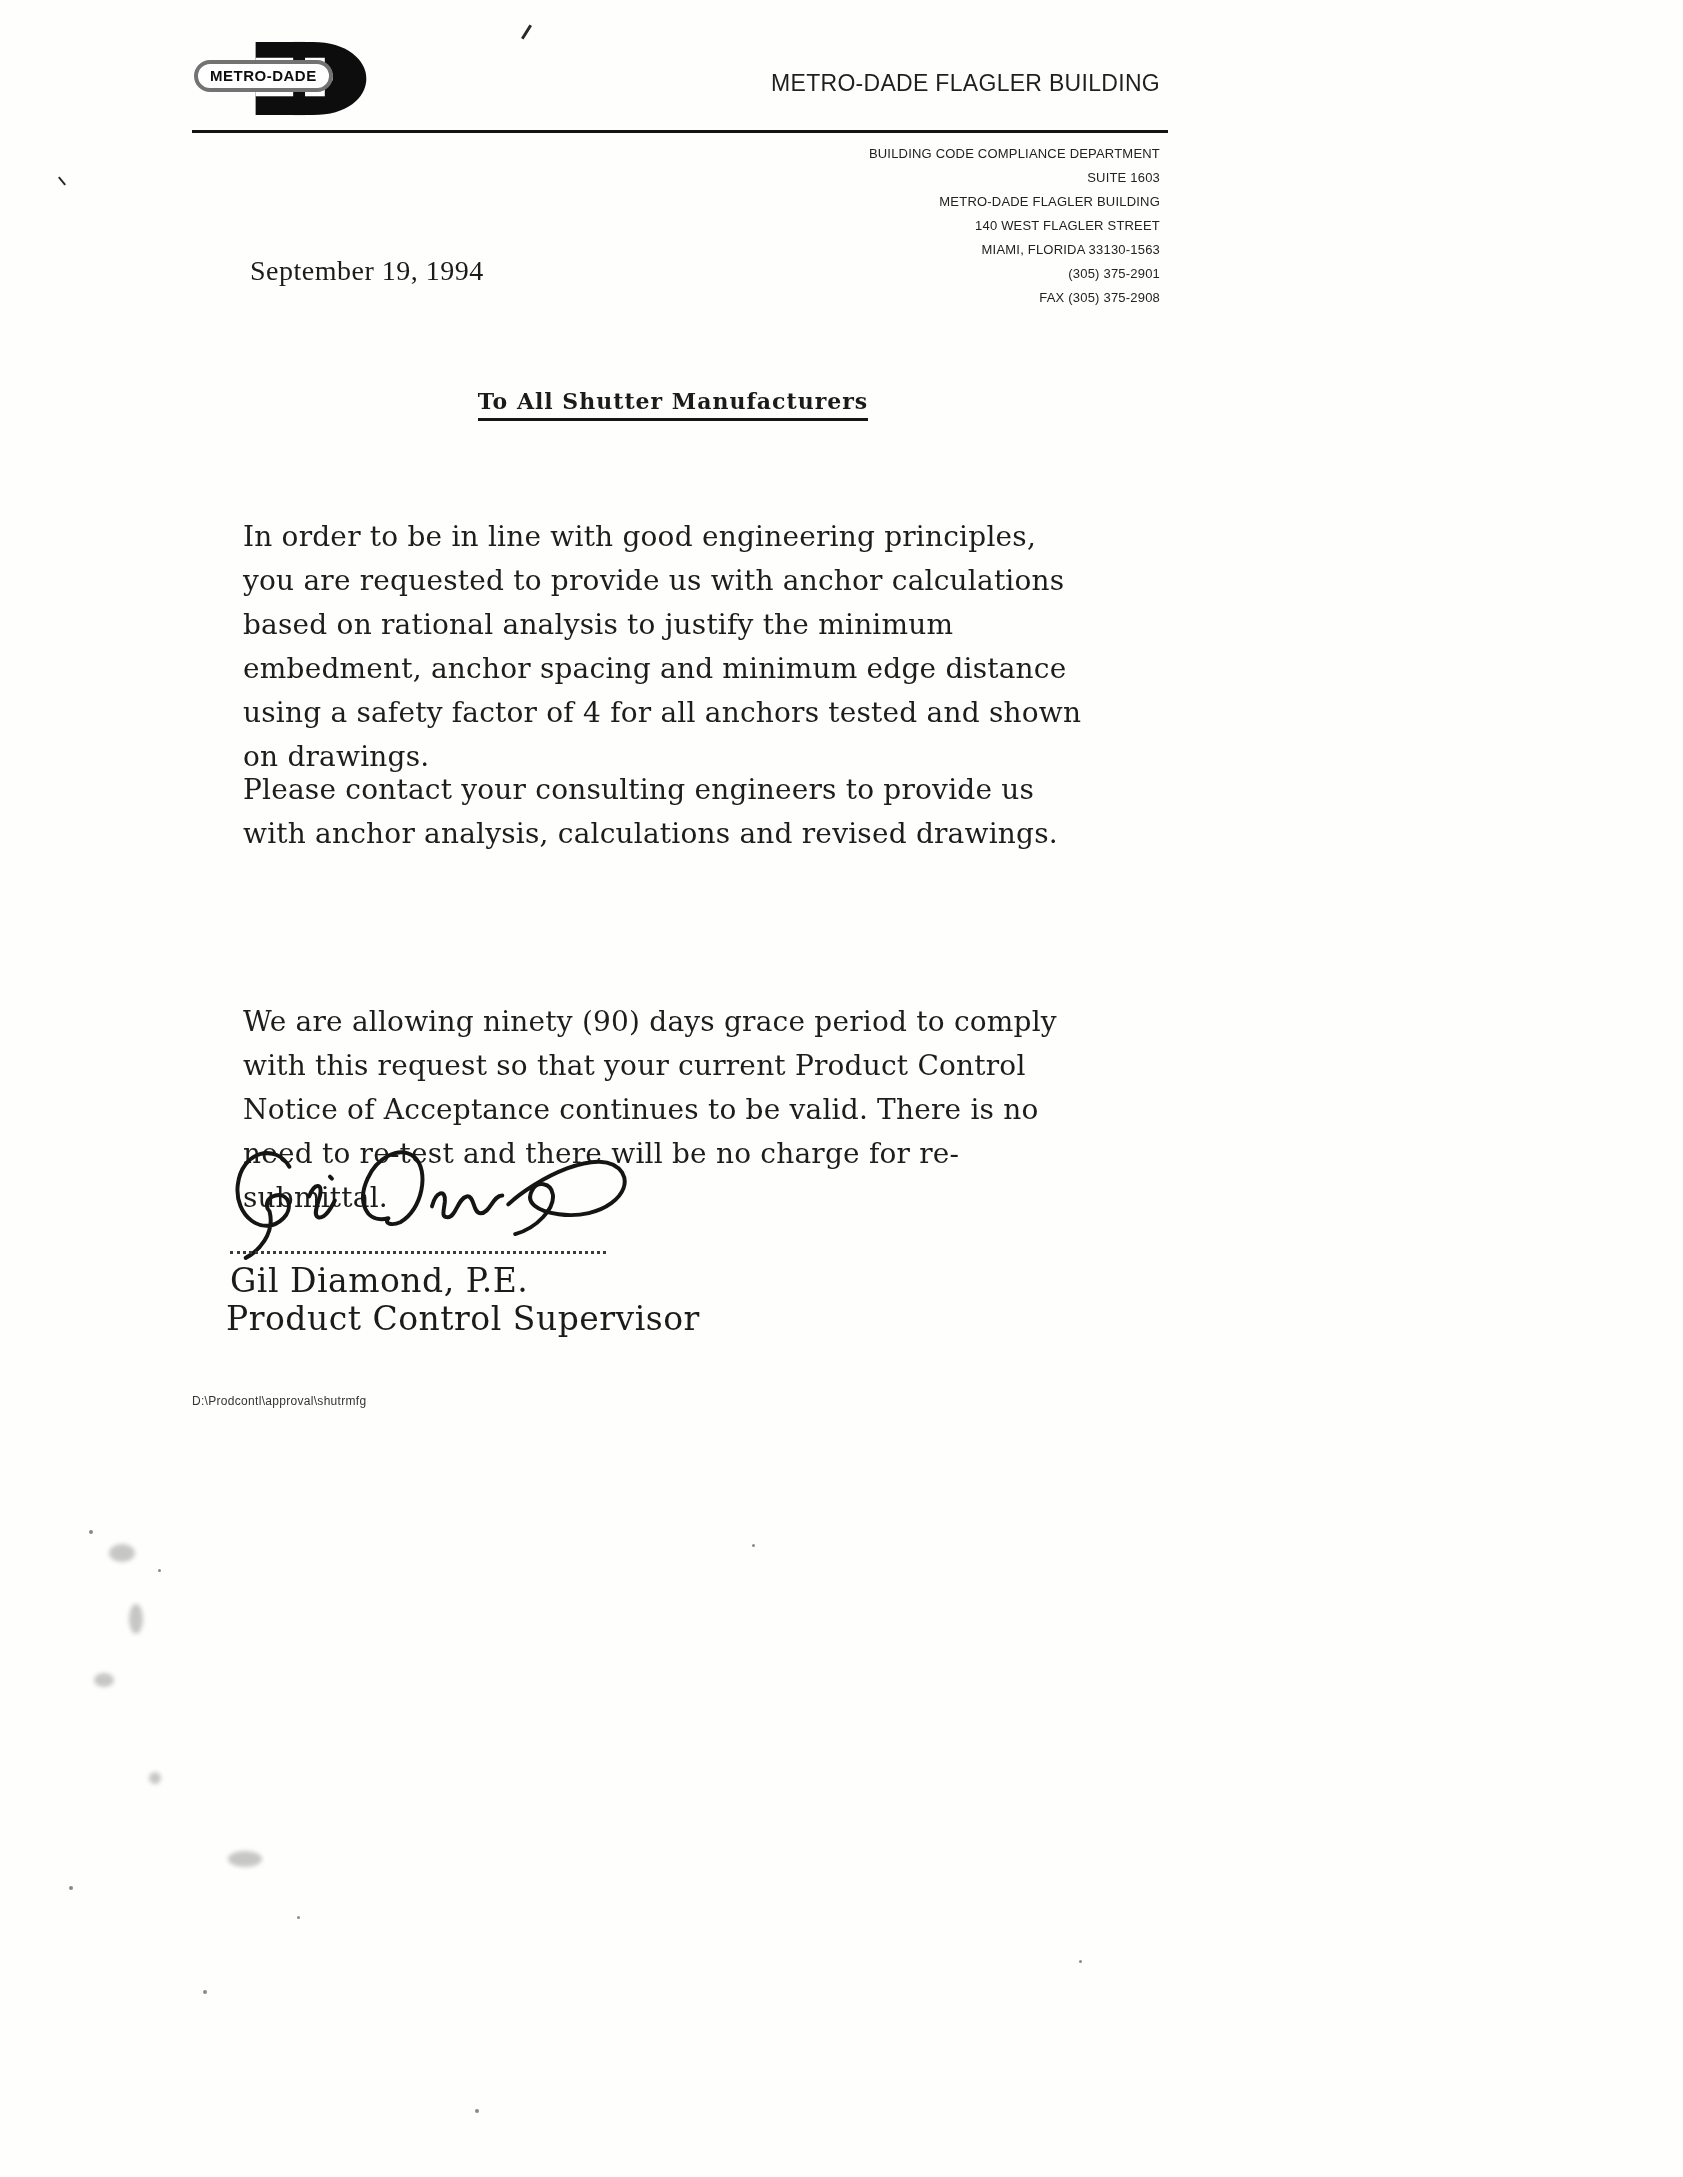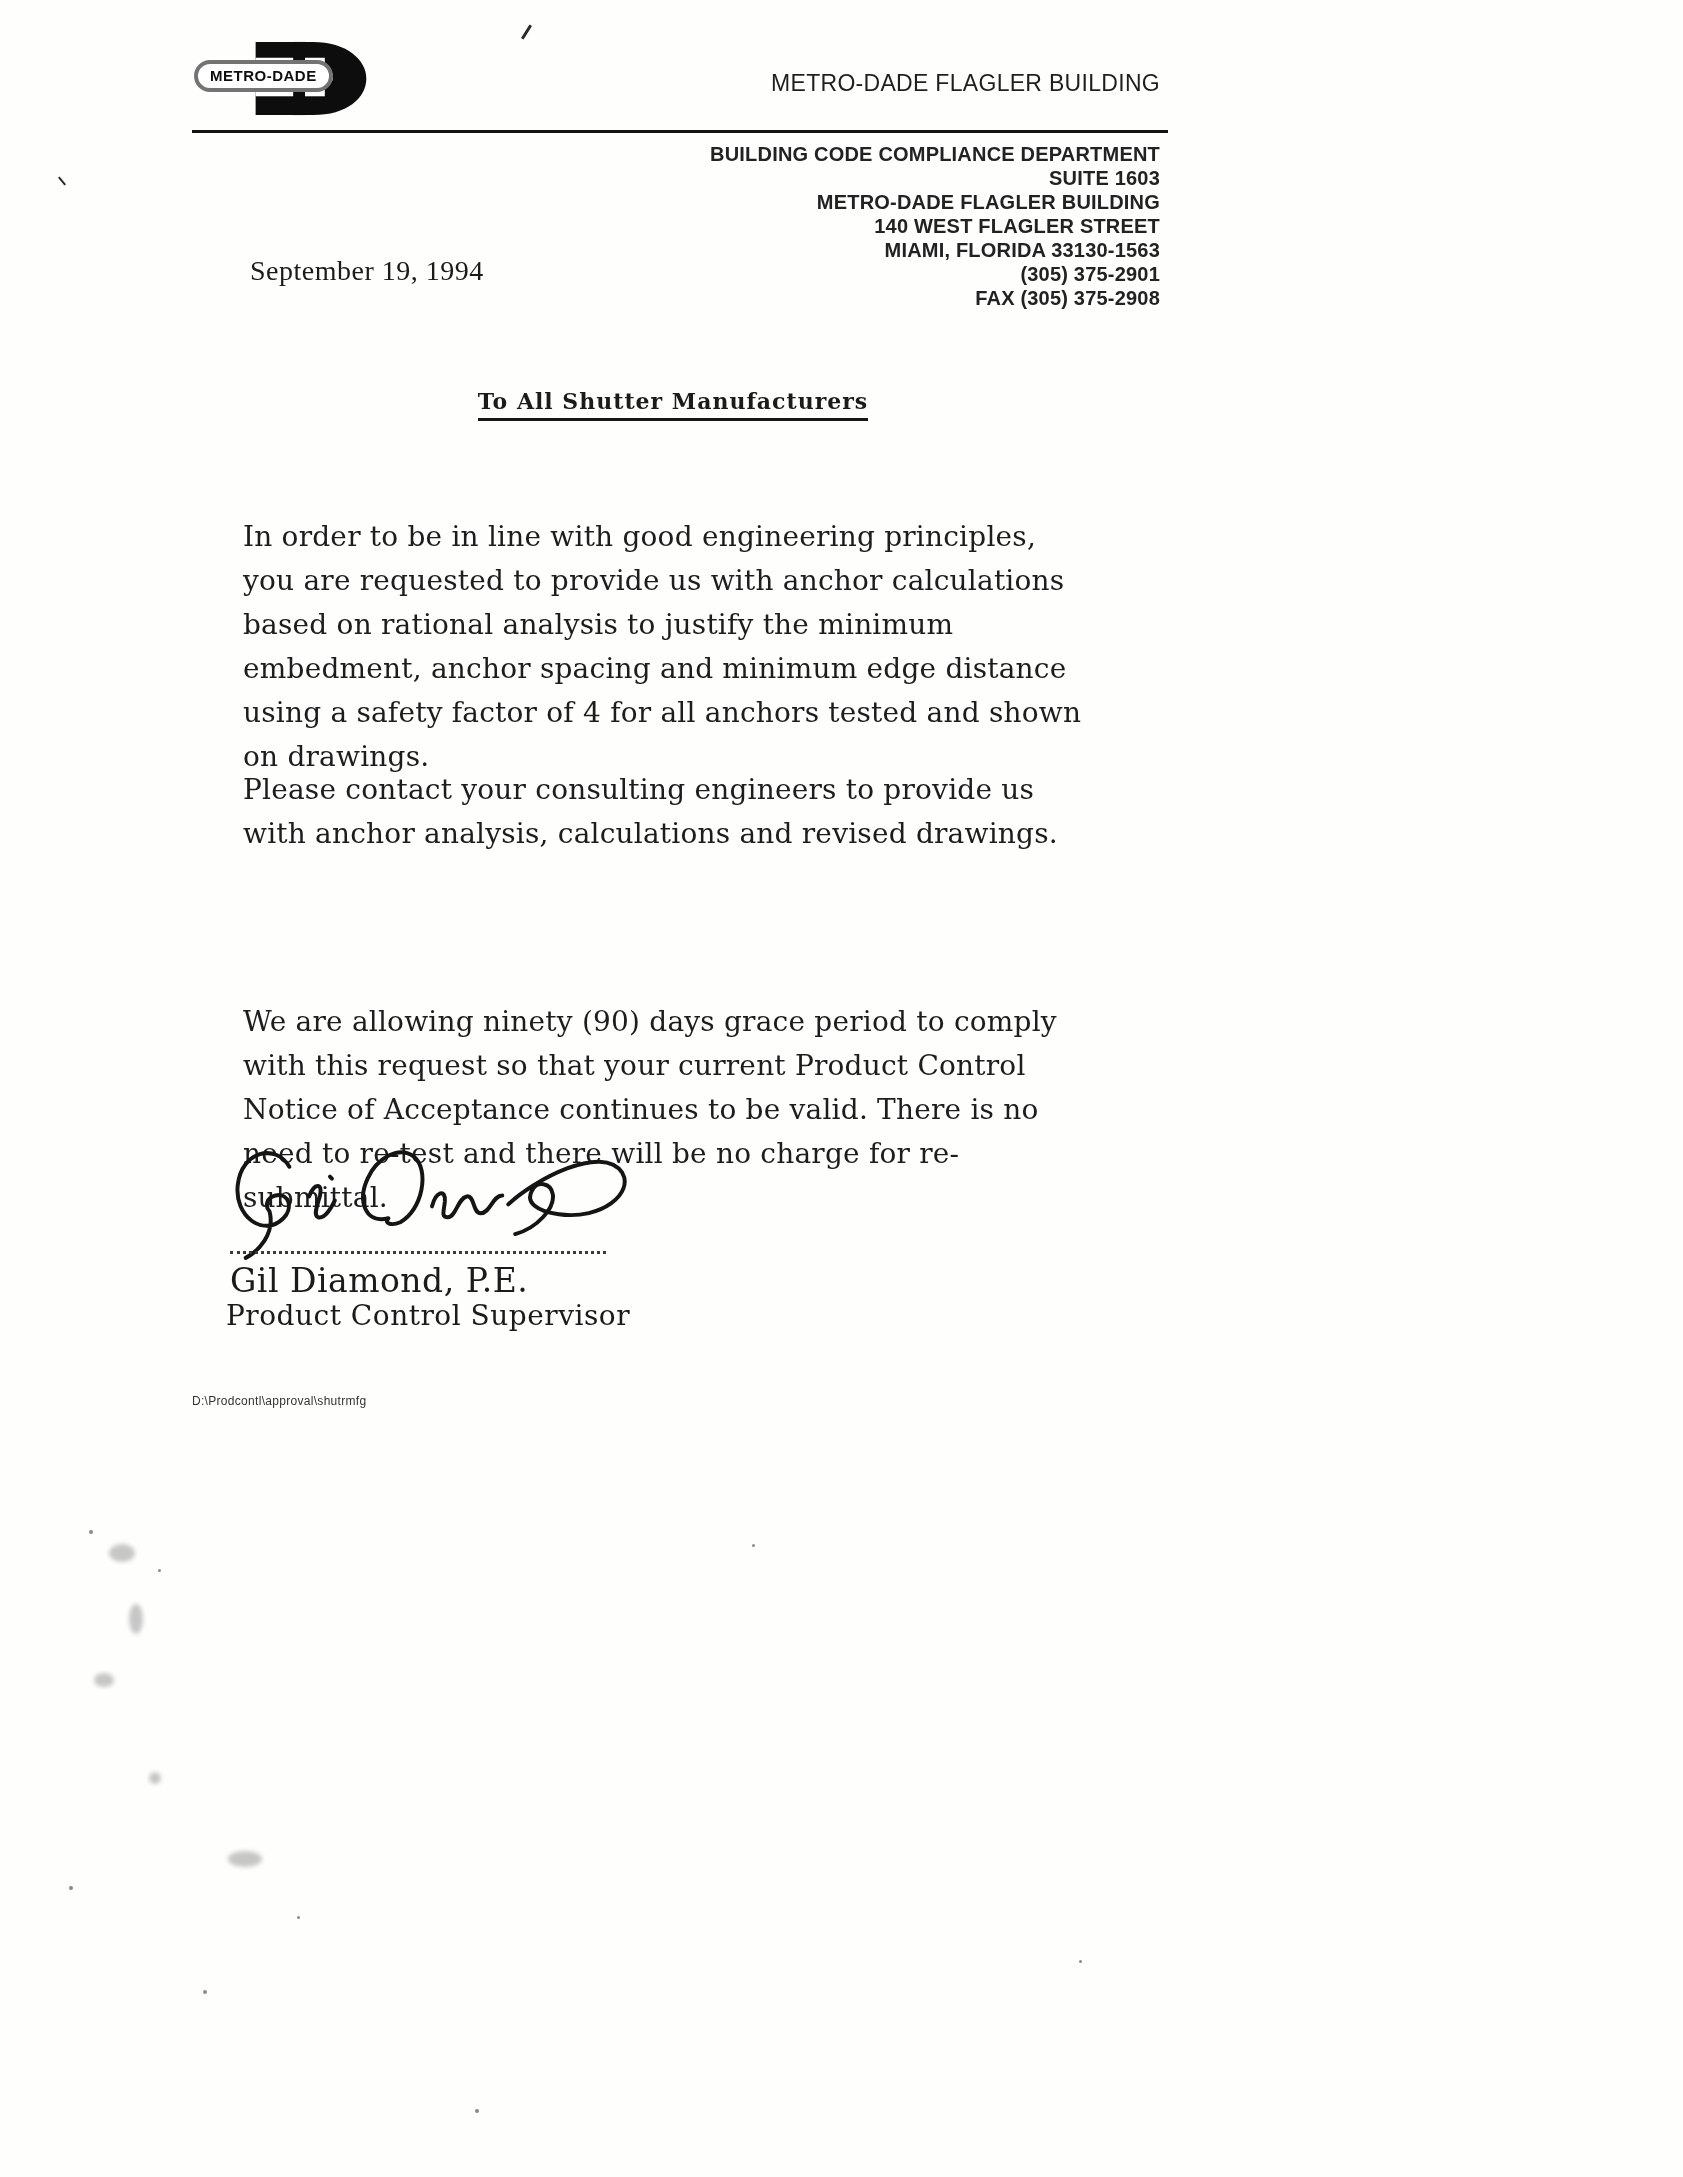--- a/index.html
+++ b/index.html
@@ -62,22 +62,22 @@
     height: 3px;
     background: #141414;
   }
   .address-block {
     position: absolute;
     right: 523px;
     top: 142px;
     width: 554px;
     text-align: right;
     font-family: "Liberation Sans", sans-serif;
-    font-size: 20px;
-    font-weight: bold;
+    font-size: 13px;
+    font-weight: normal;
     color: #222;
     line-height: 24px;
     letter-spacing: 0.2px;
   }
 
   
   .date-line {
     position: absolute;
     left: 250px;
     top: 255px;
@@ -135,21 +135,21 @@
     position: absolute;
     left: 230px;
     top: 1261px;
     font-size: 33px;
     letter-spacing: 0.5px;
   }
   .sig-title {
     position: absolute;
     left: 226px;
     top: 1299px;
-    font-size: 28px;
+    font-size: 33px;
     letter-spacing: 0.5px;
   }
 
   
   .footer-path {
     position: absolute;
     left: 192px;
     top: 1394px;
     font-family: "Liberation Sans", sans-serif;
     font-size: 12px;

